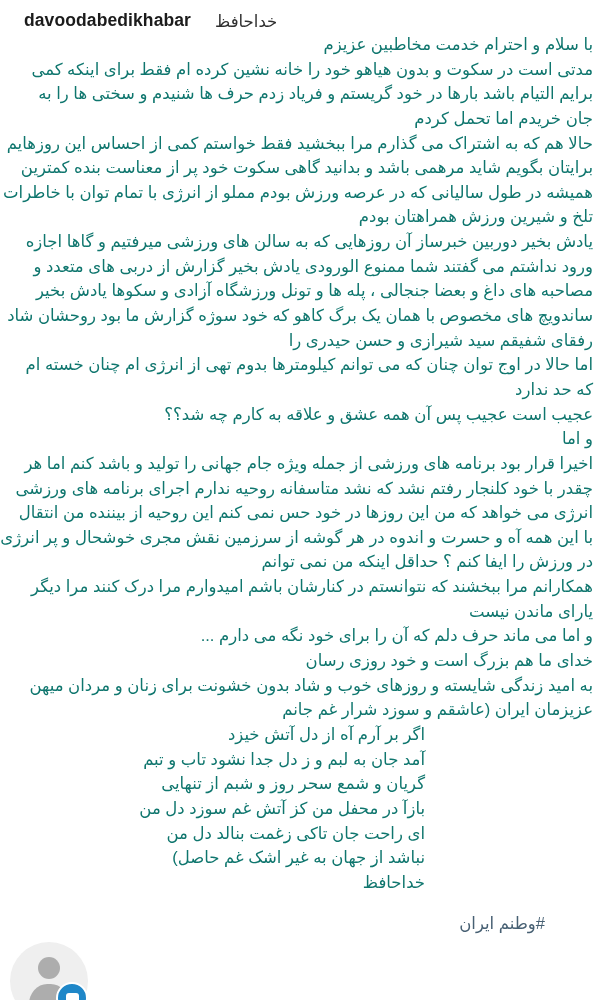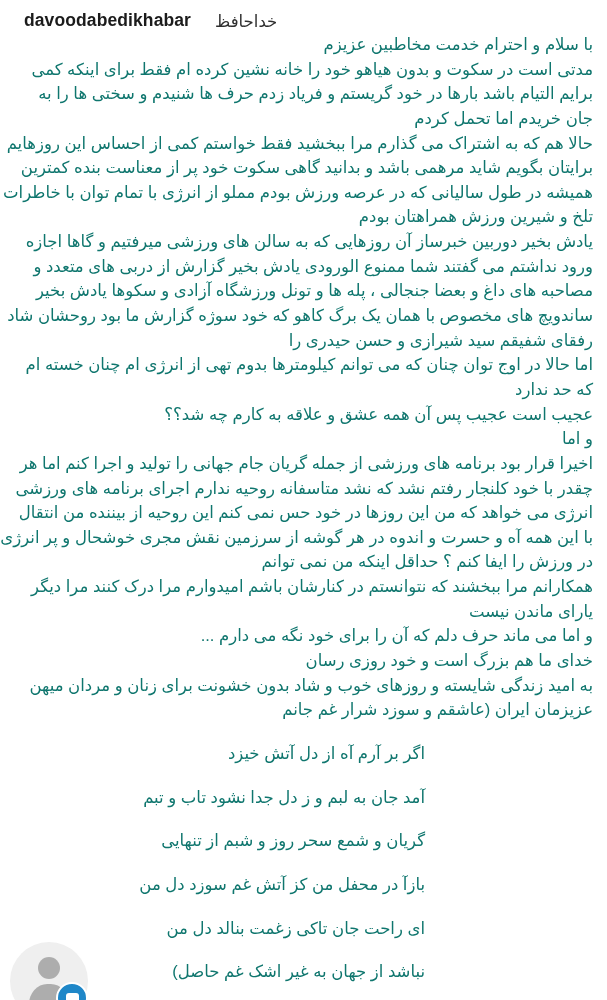--- a/index.html
+++ b/index.html
@@ -38,21 +38,20 @@
   .caption .line {
     height: 24.65px;
     line-height: 24.65px;
     font-size: 16.5px;
     color: #0f766e;
     text-align: right;
     white-space: nowrap;
   }
   .caption .line.indented {
     padding-right: 168px;
-    margin-top: 19px;
   }
   .hashtag-row {
     direction: rtl;
     text-align: right;
     padding-right: 62px;
     margin-top: 17px;
     height: 24.65px;
     line-height: 24.65px;
   }
   .hashtag {
@@ -131,21 +130,21 @@
       <div class="line">تلخ و شیرین ورزش همراهتان بودم</div>
       <div class="line">یادش بخیر  دوربین خبرساز آن روزهایی که به سالن های ورزشی میرفتیم و گاها اجازه</div>
       <div class="line">ورود نداشتم  می گفتند شما ممنوع الورودی  یادش بخیر گزارش از دربی های متعدد و</div>
       <div class="line">مصاحبه های داغ و بعضا جنجالی ، پله ها و تونل ورزشگاه آزادی و سکوها  یادش بخیر</div>
       <div class="line">ساندویچ های مخصوص با همان یک برگ کاهو که خود سوژه گزارش ما بود روحشان شاد</div>
       <div class="line">رفقای شفیقم سید شیرازی و حسن حیدری را</div>
       <div class="line">اما حالا در اوج توان چنان که می توانم کیلومترها بدوم تهی از انرژی ام چنان خسته ام</div>
       <div class="line">که حد ندارد</div>
       <div class="line">عجیب است عجیب  پس آن همه عشق و علاقه به کارم چه شد؟؟</div>
       <div class="line">و اما</div>
-      <div class="line">اخیرا قرار بود برنامه های ورزشی از جمله گریان جام جهانی را تولید و اجرا کنم اما هر</div>
+      <div class="line">اخیرا قرار بود برنامه های ورزشی از جمله ویژه جام جهانی را تولید و باشد کنم اما هر</div>
       <div class="line">چقدر با خود کلنجار رفتم نشد که نشد متاسفانه روحیه ندارم اجرای برنامه های ورزشی</div>
       <div class="line">انرژی می خواهد که من این روزها در خود حس نمی کنم  این روحیه از بیننده من انتقال</div>
       <div class="line">با این همه آه و حسرت و اندوه در هر گوشه از سرزمین نقش مجری خوشحال و پر انرژی</div>
       <div class="line">در ورزش را ایفا کنم ؟ حداقل اینکه من نمی توانم</div>
       <div class="line">همکارانم مرا ببخشند که نتوانستم در کنارشان باشم امیدوارم مرا درک کنند مرا دیگر</div>
       <div class="line">یارای ماندن نیست</div>
       <div class="line">و اما می ماند حرف دلم که آن را برای خود نگه می دارم ...</div>
       <div class="line">خدای ما هم بزرگ است و خود روزی رسان</div>
       <div class="line">به امید زندگی شایسته و روزهای خوب و شاد بدون خشونت برای زنان و مردان میهن</div>
       <div class="line">عزیزمان ایران (عاشقم و سوزد شرار غم جانم</div>

